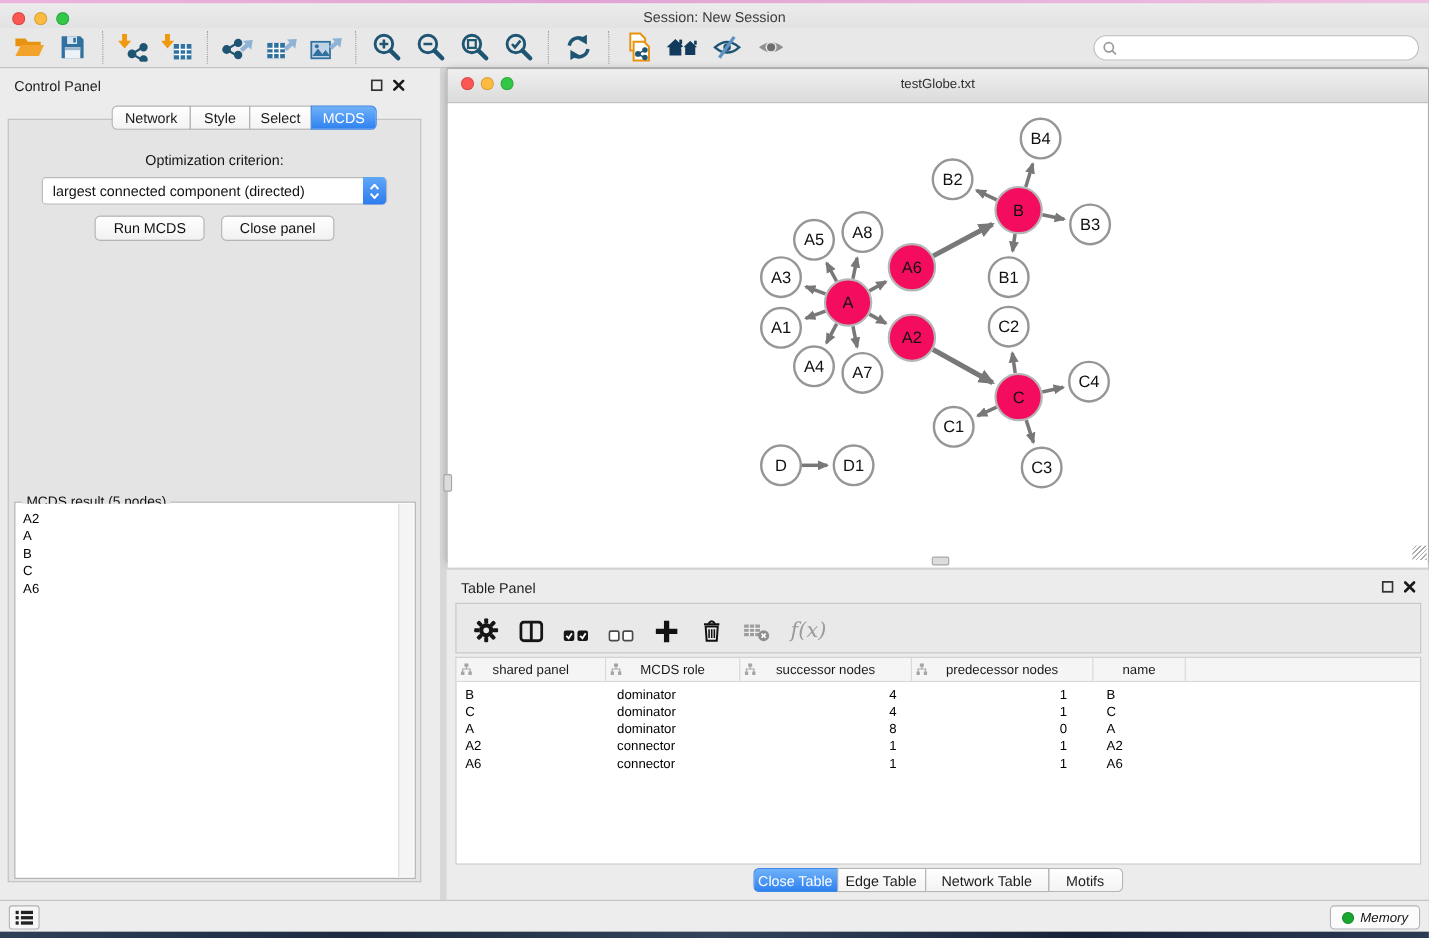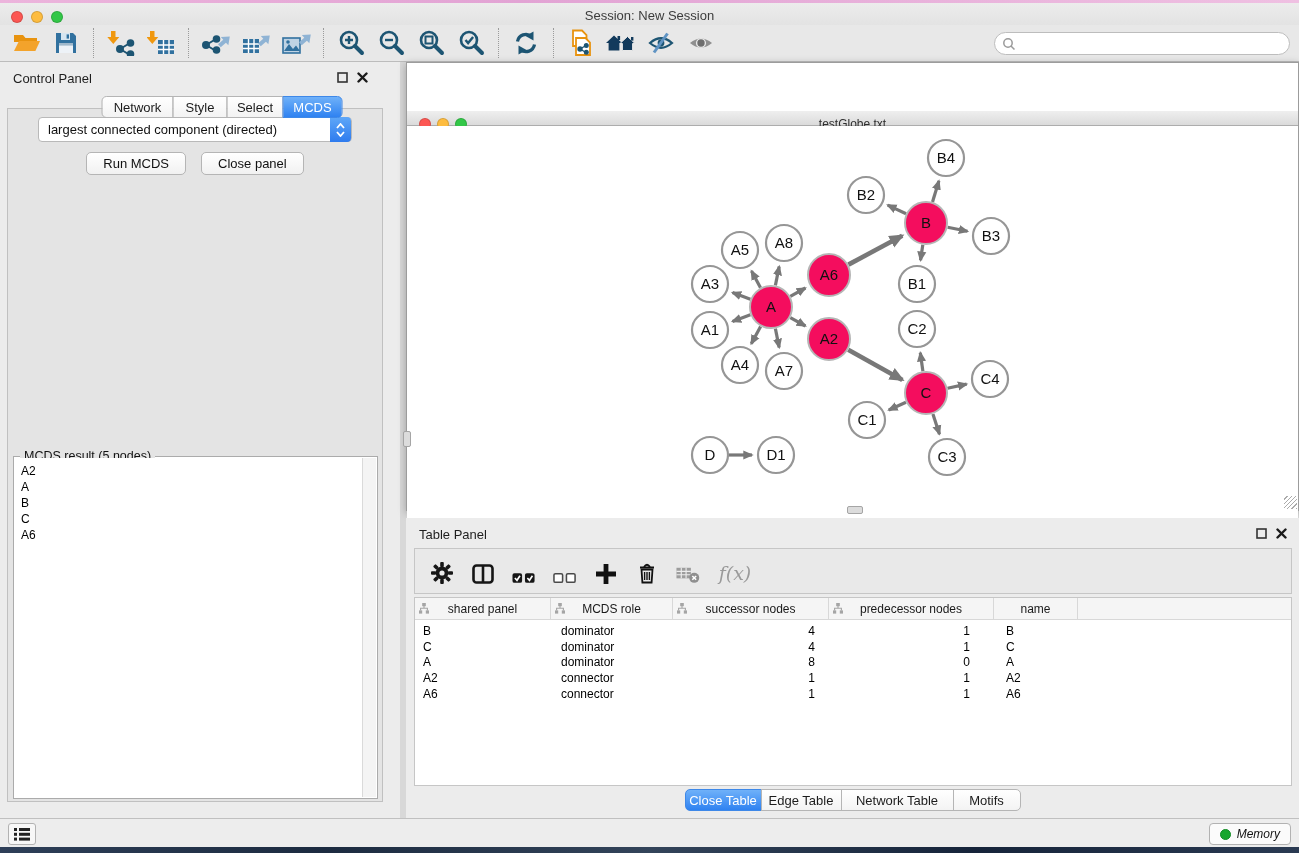--- a/index.html
+++ b/index.html
@@ -52,21 +52,21 @@
 
   .groupbox { position:absolute; left:5px; right:4px; top:347px; bottom:2px; border:1px solid #ABABAB; background:#fff; }
   .groupbox-legend { position:absolute; top:-8px; left:6px; background:#E4E4E4; padding:0 4px; font-size:12.5px; color:#111; }
   .result-list { position:absolute; inset:1px 15px 1px 1px; background:#fff; padding-top:5px; overflow:hidden; }
   .result-item { font-size:12px; line-height:16px; padding-left:6px; color:#000; }
   .vscroll { position:absolute; top:1px; bottom:1px; right:1px; width:14px; background:#F4F4F4; border-left:1px solid #DADADA; }
 
   
   .netwin { position:absolute; left:406px; top:62px; width:893px; height:449px; background:#fff;
             border:1px solid #9C9C9C; box-shadow:0 2px 8px rgba(0,0,0,.28); }
-  .net-titlebar { position:relative; height:15px; background:linear-gradient(#EFEFEF,#DBDBDB); border-bottom:1px solid #ADADAD;margin-top:48px; }
+  .net-titlebar { position:relative; height:31px; background:linear-gradient(#EFEFEF,#DBDBDB); border-bottom:1px solid #ADADAD; }
   .net-titlebar .traffic { top:7px; left:12px; gap:6px; }
   .net-title { text-align:center; font-size:12px; color:#2E2E2E; padding-top:6px; }
   .net-canvas { position:relative; width:891px; height:422px; background:#fff; }
   .grip-left  { position:absolute; left:-4px; top:368px; width:8px; height:16px; background:#DCDCDC; border:1px solid #A5A5A5; border-radius:2px; }
   .grip-bottom{ position:absolute; left:440px; bottom:-4px; width:16px; height:8px; background:#DCDCDC; border:1px solid #A5A5A5; border-radius:2px; }
   .grip-corner{ position:absolute; right:1px; bottom:1px; width:13px; height:13px;
                 background:repeating-linear-gradient(135deg,transparent,transparent 2px,#ABABAB 2px,#ABABAB 3px); }
 
   
   .tpanel { position:absolute; left:406px; top:518px; width:893px; height:300px; background:#ECECEC; }
@@ -274,20 +274,21 @@
         <path d="M1.5 1.5 L9.5 9.5 M9.5 1.5 L1.5 9.5" stroke="#1A1A1A" stroke-width="2.4" stroke-linecap="round"></path>
         </svg>
     </div>
     <div id="cp-tabs" class="seg">
         <div class="seg-tab" style="width: 72px;">Network</div>
         <div class="seg-tab" style="width: 55px;">Style</div>
         <div class="seg-tab" style="width: 57px;">Select</div>
         <div class="seg-tab selected" style="width: 60px;">MCDS</div>
       </div>
     <div class="cp-content">
+      <div class="opt-label">Optimization criterion:</div>
       <div class="dropdown">
         <span>largest connected component (directed)</span>
         <span class="dd-stepper">
           <svg width="9" height="6" viewBox="0 0 9 6">
               <path d="M1 5 L4.5 1 L8 5" fill="none" stroke="#fff" stroke-width="1.8"></path>
             </svg>
           <svg width="9" height="6" viewBox="0 0 9 6">
               <path d="M1 1 L4.5 5 L8 1" fill="none" stroke="#fff" stroke-width="1.8"></path>
             </svg>
         </span>

